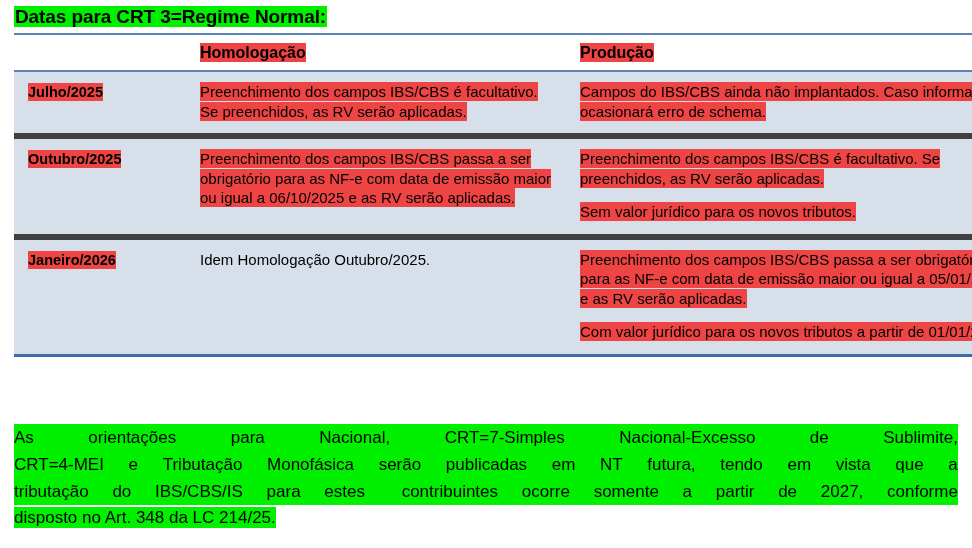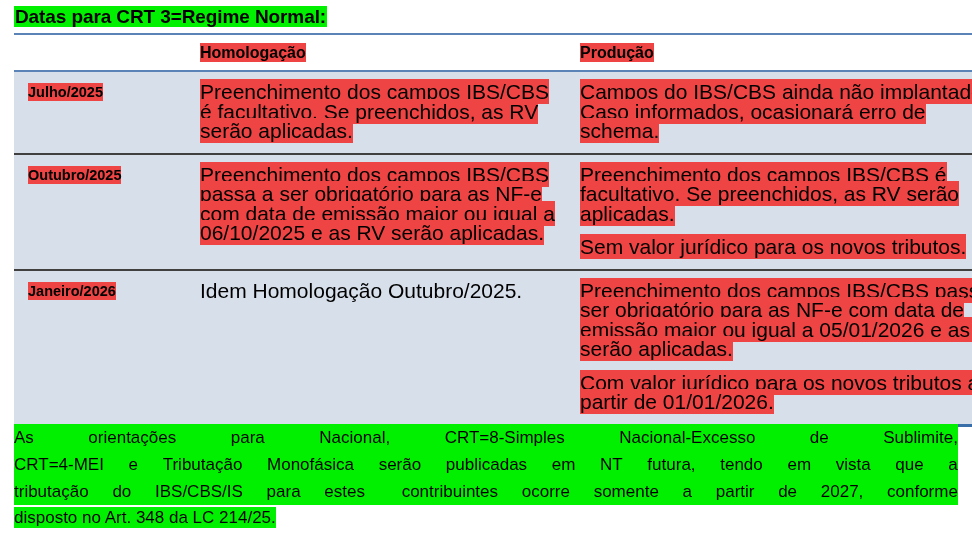--- a/index.html
+++ b/index.html
@@ -56,21 +56,21 @@
   table.data-table tr.data-row {
     background: #d7dfea;
   }
 
   
   table.data-table tr.header-row > td {
     border-top: 2px solid #5b83b8;
     border-bottom: 2px solid #5b83b8;
   }
   table.data-table tr.data-row > td {
-    border-bottom: 2px solid #404040;
+    border-bottom: 6px solid #404040;
   }
   table.data-table tr.data-row.last-row > td {
     border-bottom: 3px solid #3a6ea8;
   }
 
   td.col-date   { width: 158px; vertical-align: top; padding: 10px 4px 12px 14px; }
   td.col-homo   { width: 358px; vertical-align: top; padding: 10px 14px 12px 10px; }
   td.col-prod   { width: 430px; vertical-align: top; padding: 10px 10px 12px 8px; }
 
   tr.header-row td.col-date { padding-top: 7px; padding-bottom: 7px; }
@@ -82,21 +82,21 @@
     font-weight: bold;
     line-height: 21px;
   }
   .date-label {
     font-size: 14.5px;
     font-weight: bold;
     line-height: 20px;
     white-space: nowrap;
   }
   .cell-text {
-    font-size: 21px;
+    font-size: 15px;
     line-height: 19.5px;
   }
   .cell-text + .cell-text {
     margin-top: 14px;
   }
 
   
   .hl-yellow {
     background: #ef4444;
     box-decoration-break: clone;
@@ -208,21 +208,21 @@
       </tbody>
     </table>
   </div>
 
   <div class="footer-note">
     <div><span class="hl-green" style="display: inline-flex; width: 100%; justify-content: space-between; box-sizing: border-box;">
           <span style="white-space: pre;">As</span>
           <span style="white-space: pre;">orientações</span>
           <span style="white-space: pre;">para</span>
           <span style="white-space: pre;">Nacional,</span>
-          <span style="white-space: pre;">CRT=8-Simples</span>
+          <span style="white-space: pre;">CRT=7-Simples</span>
           <span style="white-space: pre;">Nacional-Excesso</span>
           <span style="white-space: pre;">de</span>
           <span style="white-space: pre;">Sublimite,</span>
         </span></div>
     <div><span class="hl-green" style="display: inline-flex; width: 100%; justify-content: space-between; box-sizing: border-box;">
           <span style="white-space: pre;">CRT=4-MEI</span>
           <span style="white-space: pre;">e</span>
           <span style="white-space: pre;">Tributação</span>
           <span style="white-space: pre;">Monofásica</span>
           <span style="white-space: pre;">serão</span>

